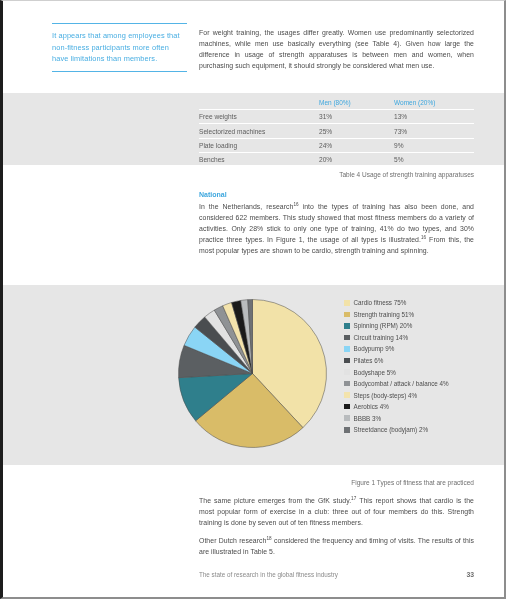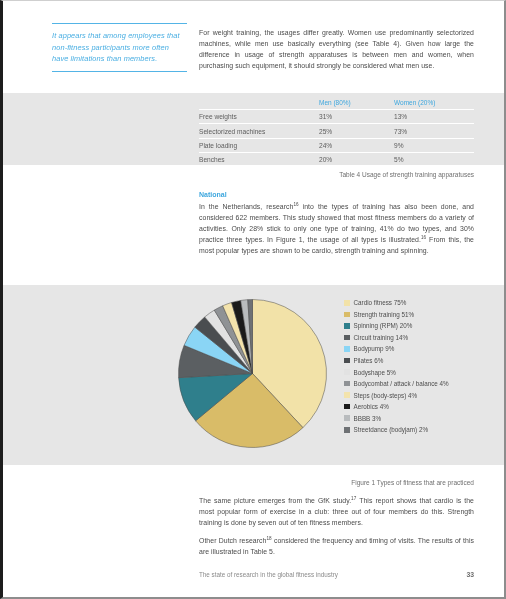--- a/index.html
+++ b/index.html
@@ -34,21 +34,20 @@
 
   
   #pullquote{
     top:22px;
     border-top:1.6px solid #53b4e6;
     border-bottom:1.6px solid #53b4e6;
     padding:6px 0 6px 0;
   }
   #pullquote p{
     margin:0;
-    font-style:italic;
     color:#49aee2;
     font-size:7.4px;
     line-height:11.6px;
     letter-spacing:.1px;
   }
 
   
   .body-text{
     margin:0;
     color:#4a4a4a;

